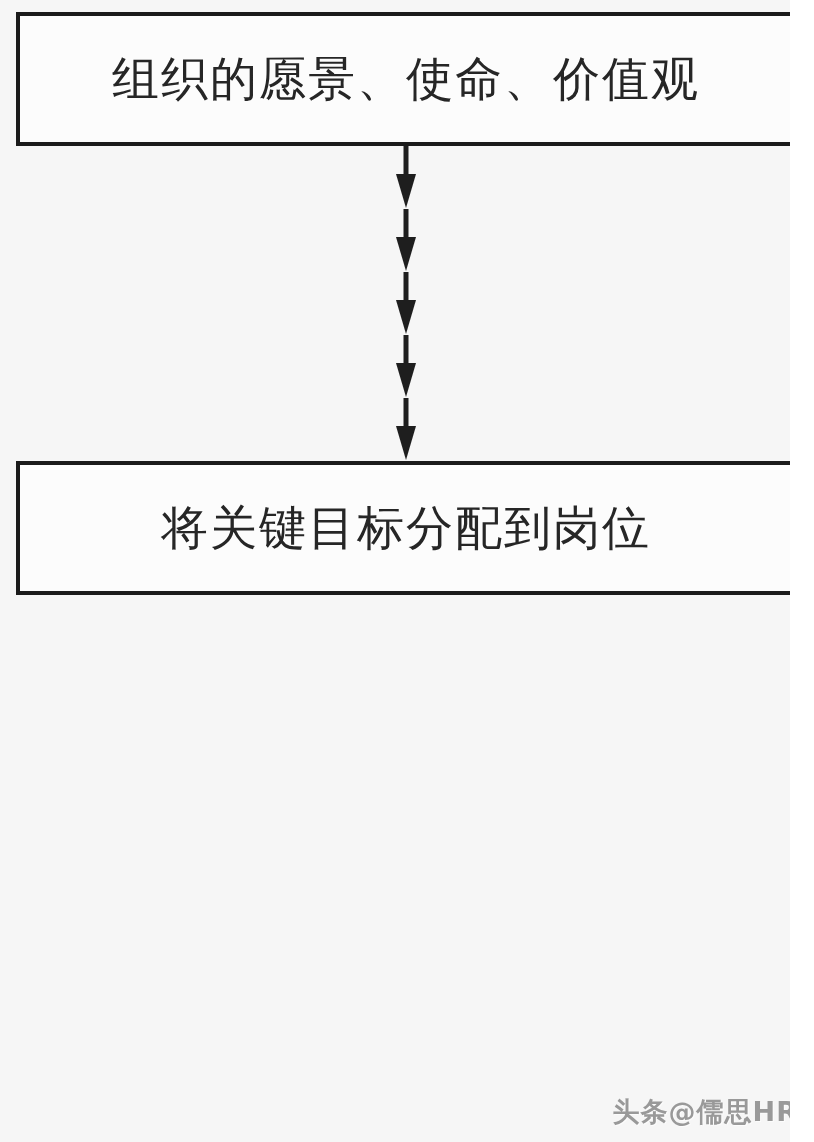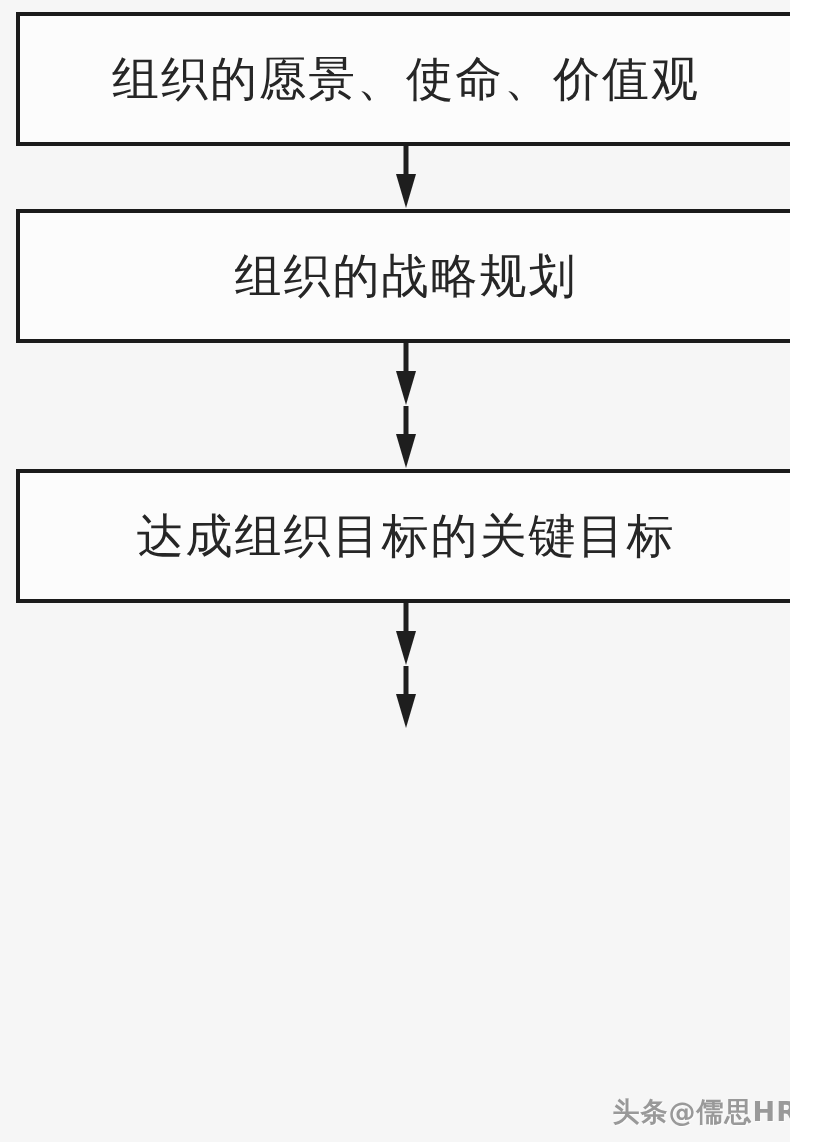--- a/index.html
+++ b/index.html
@@ -68,55 +68,52 @@
       <span class="box-label">组织的愿景、使命、价值观</span>
     </div>
 
     <div class="arrow-gap">
       <svg width="26" height="63" viewBox="0 0 26 63">
         <rect x="10.5" y="0" width="5" height="31" class="arrow-fill" fill="#1e1e1e"></rect>
         <polygon points="3,28 23,28 13,62" class="arrow-fill" fill="#1e1e1e"></polygon>
       </svg>
     </div>
 
-    <div class="flow-box">
-      <span class="box-label">组织的战略规划</span>
+
+    <div class="arrow-gap">
+      <svg width="26" height="63" viewBox="0 0 26 63">
+        <rect x="10.5" y="0" width="5" height="31" class="arrow-fill" fill="#1e1e1e"></rect>
+        <polygon points="3,28 23,28 13,62" class="arrow-fill" fill="#1e1e1e"></polygon>
+      </svg>
     </div>
+
+
+    <div class="arrow-gap">
+      <svg width="26" height="63" viewBox="0 0 26 63">
+        <rect x="10.5" y="0" width="5" height="31" class="arrow-fill" fill="#1e1e1e"></rect>
+        <polygon points="3,28 23,28 13,62" class="arrow-fill" fill="#1e1e1e"></polygon>
+      </svg>
+    </div>
+
 
     <div class="arrow-gap">
       <svg width="26" height="63" viewBox="0 0 26 63">
         <rect x="10.5" y="0" width="5" height="31" class="arrow-fill" fill="#1e1e1e"></rect>
         <polygon points="3,28 23,28 13,62" class="arrow-fill" fill="#1e1e1e"></polygon>
       </svg>
     </div>
 
 
     <div class="arrow-gap">
       <svg width="26" height="63" viewBox="0 0 26 63">
         <rect x="10.5" y="0" width="5" height="31" class="arrow-fill" fill="#1e1e1e"></rect>
         <polygon points="3,28 23,28 13,62" class="arrow-fill" fill="#1e1e1e"></polygon>
       </svg>
     </div>
 
     <div class="flow-box">
-      <span class="box-label">达成组织目标的关键目标</span>
+      <span class="box-label">将关键目标分配到岗位</span>
     </div>
-
-    <div class="arrow-gap">
-      <svg width="26" height="63" viewBox="0 0 26 63">
-        <rect x="10.5" y="0" width="5" height="31" class="arrow-fill" fill="#1e1e1e"></rect>
-        <polygon points="3,28 23,28 13,62" class="arrow-fill" fill="#1e1e1e"></polygon>
-      </svg>
-    </div>
-
-
-    <div class="arrow-gap">
-      <svg width="26" height="63" viewBox="0 0 26 63">
-        <rect x="10.5" y="0" width="5" height="31" class="arrow-fill" fill="#1e1e1e"></rect>
-        <polygon points="3,28 23,28 13,62" class="arrow-fill" fill="#1e1e1e"></polygon>
-      </svg>
-    </div>
-
 
   </div>
 
   <div class="watermark">头条@儒思HR</div>
 </div>
 
 </body></html>

